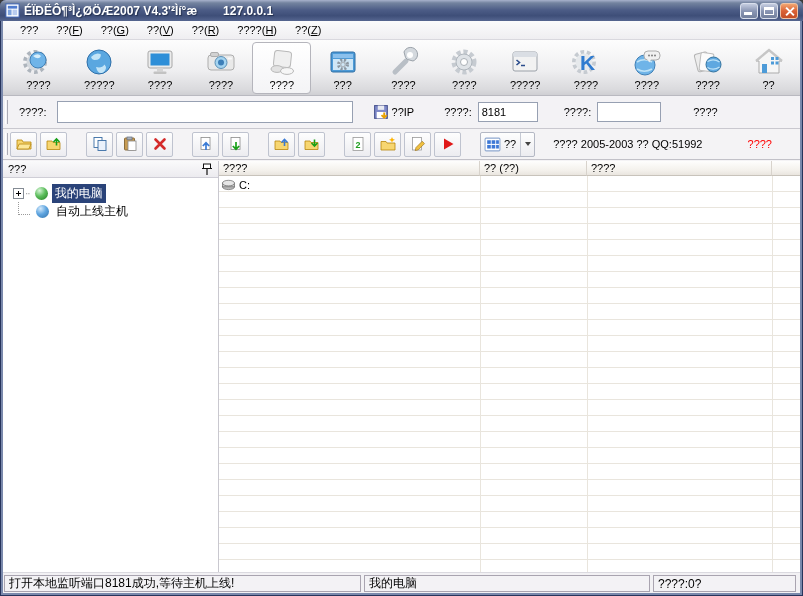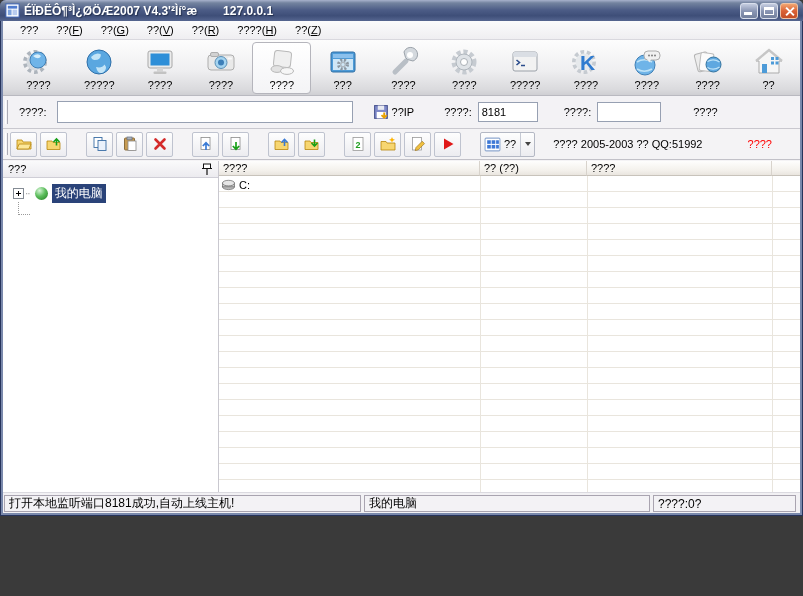--- a/index.html
+++ b/index.html
@@ -1,17 +1,17 @@
 <!DOCTYPE html>
 <html><head>
 <meta charset="utf-8">
 <style>
   html,body{margin:0;padding:0;background:#3a3a3a;}
   *{box-sizing:border-box;font-family:"Liberation Sans","DejaVu Sans",sans-serif;}
-  .window{position:relative;width:803px;height:516px;background:#7A89AC;
+  .window{position:relative;width:803px;height:596px;background:#7A89AC;
     border-radius:6px 6px 0 0;overflow:hidden;box-shadow:inset 0 0 0 1px #27345C;}
   
   .titlebar{position:absolute;top:0;left:0;right:0;height:21px;display:flex;align-items:center;
     padding:0 5px;background:linear-gradient(180deg,#A8B2CC 0%,#73839F 14%,#4C5C86 48%,#3E4E78 75%,#566690 100%);}
   .app-icon{width:15px;height:15px;margin-right:4px;flex:0 0 auto;}
   .title-text{color:#fff;font-weight:bold;font-size:12px;text-shadow:1px 1px 1px rgba(10,20,40,.55);white-space:nowrap;}
   .title-ip{color:#fff;font-weight:bold;font-size:12px;margin-left:26px;text-shadow:1px 1px 1px rgba(10,20,40,.55);}
   .winbtns{margin-left:auto;display:flex;gap:2px;}
   .wbtn{width:18px;height:16px;border-radius:3px;border:1px solid #D9DFEC;position:relative;
     background:linear-gradient(180deg,#C3CBDE,#8schema 45%,#76839F);}
@@ -408,20 +408,24 @@
           </svg>
         </div>
         <div class="tree">
           <div class="tree-row first">
             <span class="expander"></span>
             <span class="dash">··</span>
             <span class="orb green"></span>
             <span class="tlabel selected">我的电脑</span>
           </div>
           <div class="connector"></div>
+          <div class="tree-row second">
+            <span class="orb blue"></span>
+            <span class="tlabel">自动上线主机</span>
+          </div>
         </div>
       </div>
 
       <div class="listview">
         <div class="list-header">
           <div class="hcell hc0">????</div>
           <div class="hcell hc1">?? (??)</div>
           <div class="hcell hc2">????</div>
           <div class="hcell hc3"></div>
         </div>
@@ -435,19 +439,19 @@
               <rect x="1.5" y="5.5" width="13" height="4" fill="#CFCFCF" stroke="#6E6E6E" stroke-width="0.8"></rect>
               <ellipse cx="8" cy="5.5" rx="6.5" ry="3" fill="#E6E6E6" stroke="#6E6E6E" stroke-width="0.8"></ellipse>
             </svg>
             <span>C:</span>
           </div>
         </div>
       </div>
     </div>
 
     <div class="statusbar">
-      <div class="spanel sp0">打开本地监听端口8181成功,自动上线主机!</div>
+      <div class="spanel sp0">打开本地监听端口8181成功,等待主机上线!</div>
       <div class="spanel sp1">我的电脑</div>
       <div class="spanel sp2">????:0?</div>
     </div>
 
   </div>
 </div>
 
 </body></html>

